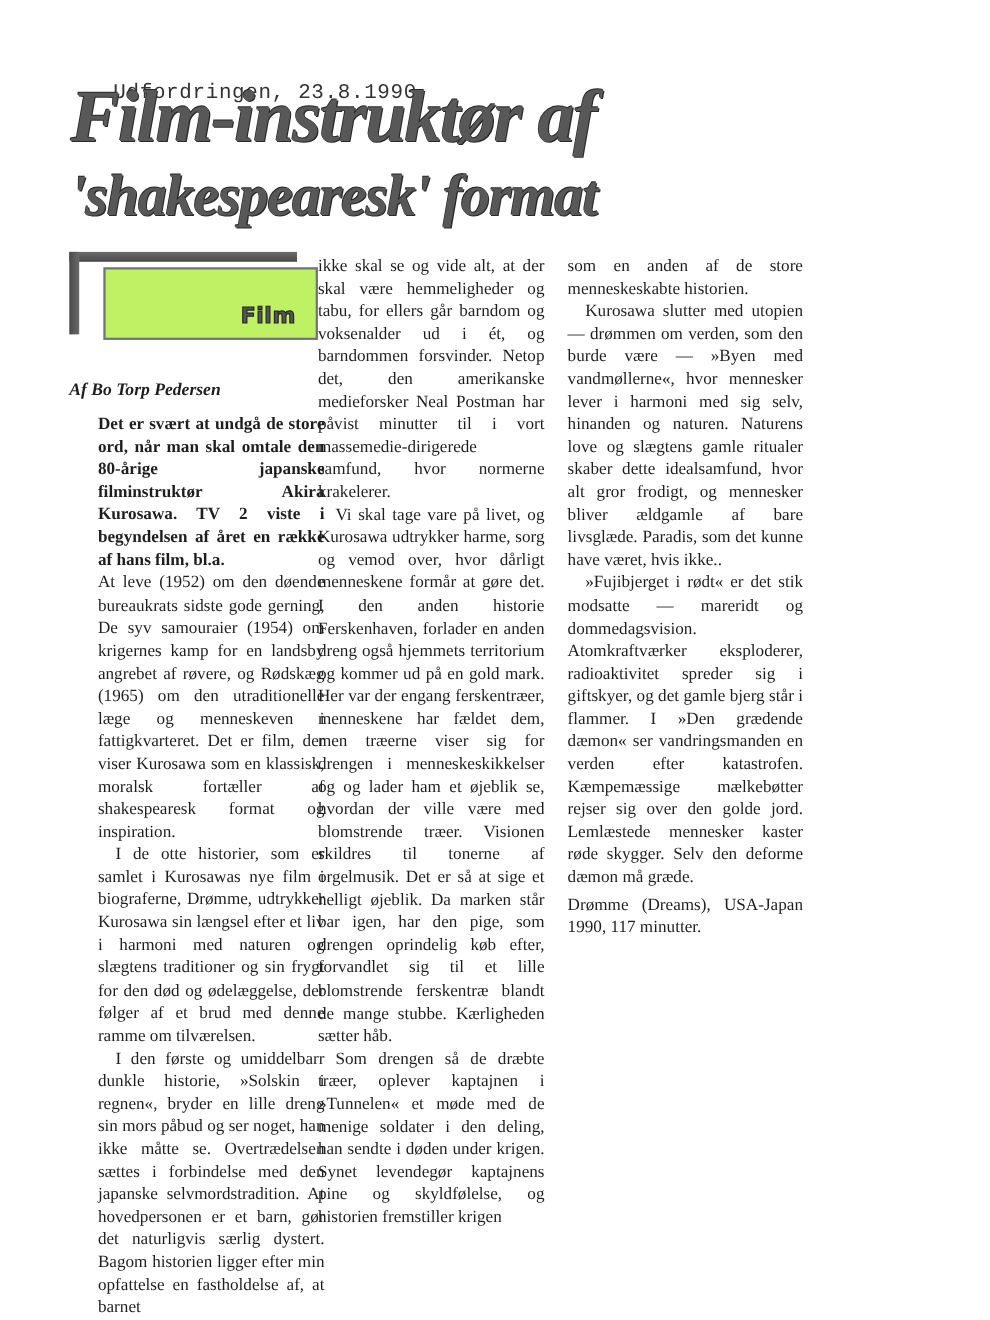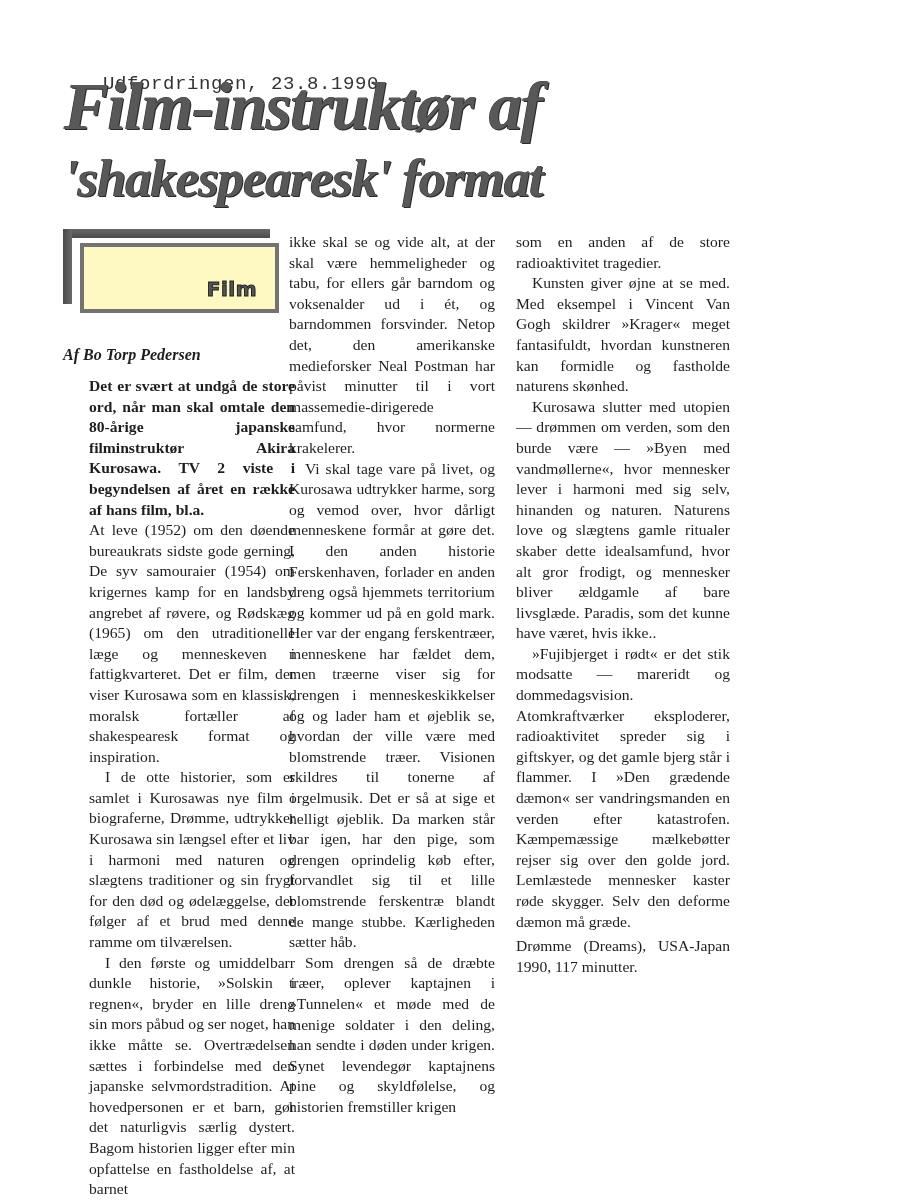--- a/index.html
+++ b/index.html
@@ -33,22 +33,22 @@
     }
     .film-box .shadow-top {
       position: absolute; left: 0; top: 0; width: 207px; height: 9px;
       background: linear-gradient(#6a6a6a, #4a4a4a);
     }
     .film-box .shadow-left {
       position: absolute; left: 0; top: 0; width: 9px; height: 75px;
       background: linear-gradient(90deg, #4a4a4a, #6a6a6a);
     }
     .film-box .frame {
-      position: absolute; left: 17px; top: 14px; width: 191px; height: 62px;
-      border: 4px solid #737373; background: #fef9c3;
+      position: absolute; left: 31px; top: 14px; width: 191px; height: 62px;
+      border: 2px solid #737373; background: #bef264;
     }
     .film-box .label {
       position: absolute; right: 18px; bottom: 8px;
       font-family: "DejaVu Sans", "Liberation Sans", sans-serif;
       font-weight: bold; font-size: 20px; color: #555;
       -webkit-text-stroke: 1px #1f1f1f;
       letter-spacing: 0.5px;
     }
     .byline {
       position: absolute; left: 63px; top: 346px;
@@ -94,18 +94,17 @@
   <p>I den første og umiddelbarr dunkle historie, »Solskin i regnen«, bryder en lille dreng sin mors påbud og ser noget, han ikke måtte se. Overtrædelsen sættes i forbindelse med den japanske selvmordstradition. At hovedpersonen er et barn, gør det naturligvis særlig dystert. Bagom historien ligger efter min opfattelse en fastholdelse af, at barnet</p>
 </div>
 
 <div class="col col2">
   <p class="noindent">ikke skal se og vide alt, at der skal være hemmeligheder og tabu, for ellers går barndom og voksenalder ud i ét, og barndommen forsvinder. Netop det, den amerikanske medieforsker Neal Postman har påvist minutter til i vort massemedie-dirigerede samfund, hvor normerne krakelerer.</p>
   <p>Vi skal tage vare på livet, og Kurosawa udtrykker harme, sorg og vemod over, hvor dårligt menneskene formår at gøre det. I den anden historie Ferskenhaven, forlader en anden dreng også hjemmets territorium og kommer ud på en gold mark. Her var der engang ferskentræer, menneskene har fældet dem, men træerne viser sig for drengen i menneskeskikkelser og og lader ham et øjeblik se, hvordan der ville være med blomstrende træer. Visionen skildres til tonerne af orgelmusik. Det er så at sige et helligt øjeblik. Da marken står bar igen, har den pige, som drengen oprindelig køb efter, forvandlet sig til et lille blomstrende ferskentræ blandt de mange stubbe. Kærligheden sætter håb.</p>
   <p>Som drengen så de dræbte træer, oplever kaptajnen i »Tunnelen« et møde med de menige soldater i den deling, han sendte i døden under krigen. Synet levendegør kaptajnens pine og skyldfølelse, og historien fremstiller krigen</p>
 </div>
 
 <div class="col col3">
-  <p class="noindent">som en anden af de store radioaktivitet tragedier.</p>
-  <p>Kunsten giver øjne at se med. Med eksempel i Vincent Van Gogh skildrer »Krager« meget fantasifuldt, hvordan kunstneren kan formidle og fastholde naturens skønhed.</p>
+  <p class="noindent">som en anden af de store menneskeskabte historien.</p>
   <p>Kurosawa slutter med utopien — drømmen om verden, som den burde være — »Byen med vandmøllerne«, hvor mennesker lever i harmoni med sig selv, hinanden og naturen. Naturens love og slægtens gamle ritualer skaber dette idealsamfund, hvor alt gror frodigt, og mennesker bliver ældgamle af bare livsglæde. Paradis, som det kunne have været, hvis ikke..</p>
   <p>»Fujibjerget i rødt« er det stik modsatte — mareridt og dommedagsvision. Atomkraftværker eksploderer, radioaktivitet spreder sig i giftskyer, og det gamle bjerg står i flammer. I »Den grædende dæmon« ser vandringsmanden en verden efter katastrofen. Kæmpemæssige mælkebøtter rejser sig over den golde jord. Lemlæstede mennesker kaster røde skygger. Selv den deforme dæmon må græde.</p>
   <p class="credits">Drømme (Dreams), USA-Japan 1990, 117 minutter.</p>
 </div>
 
 </body></html>

